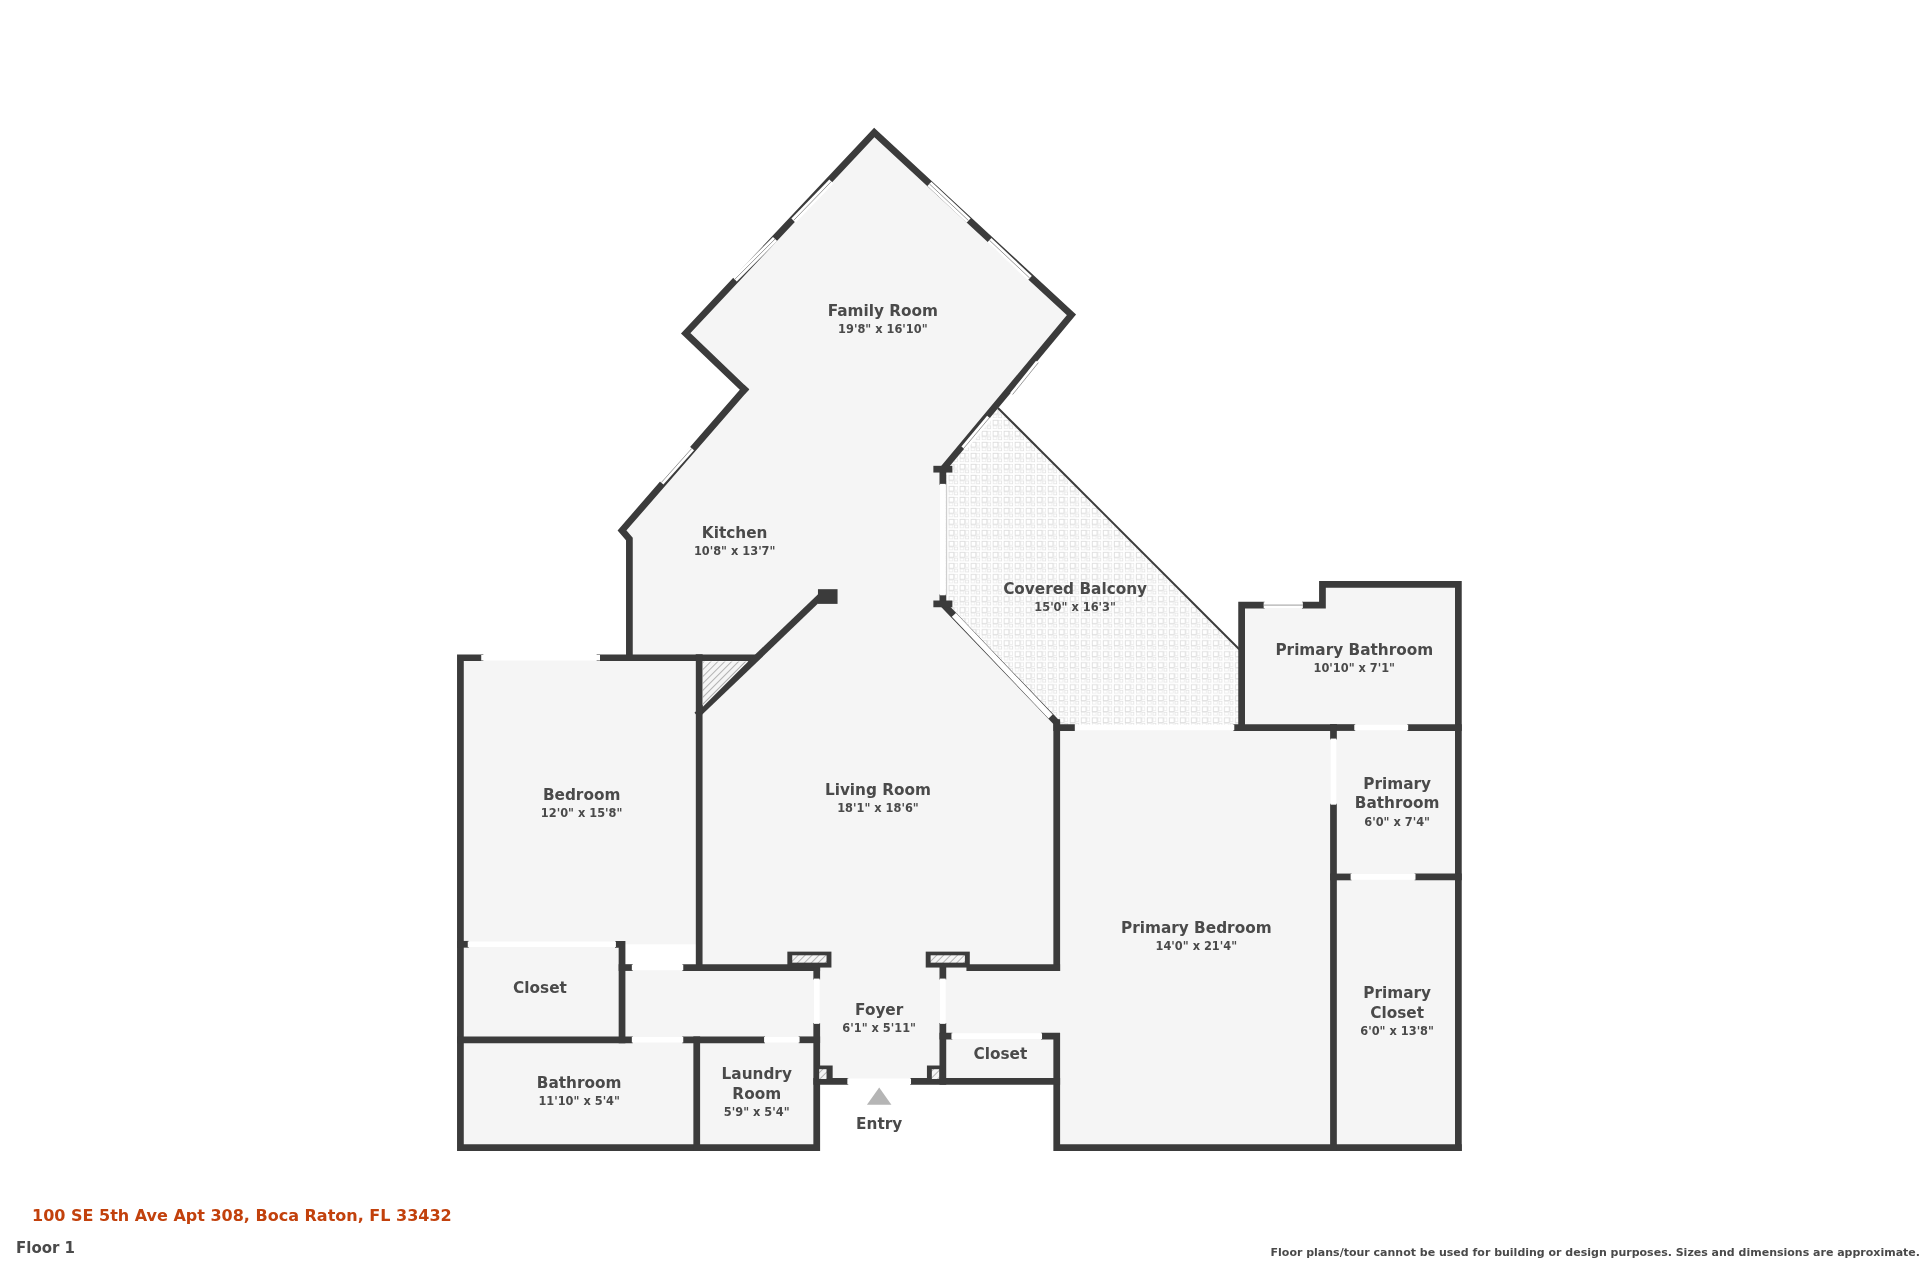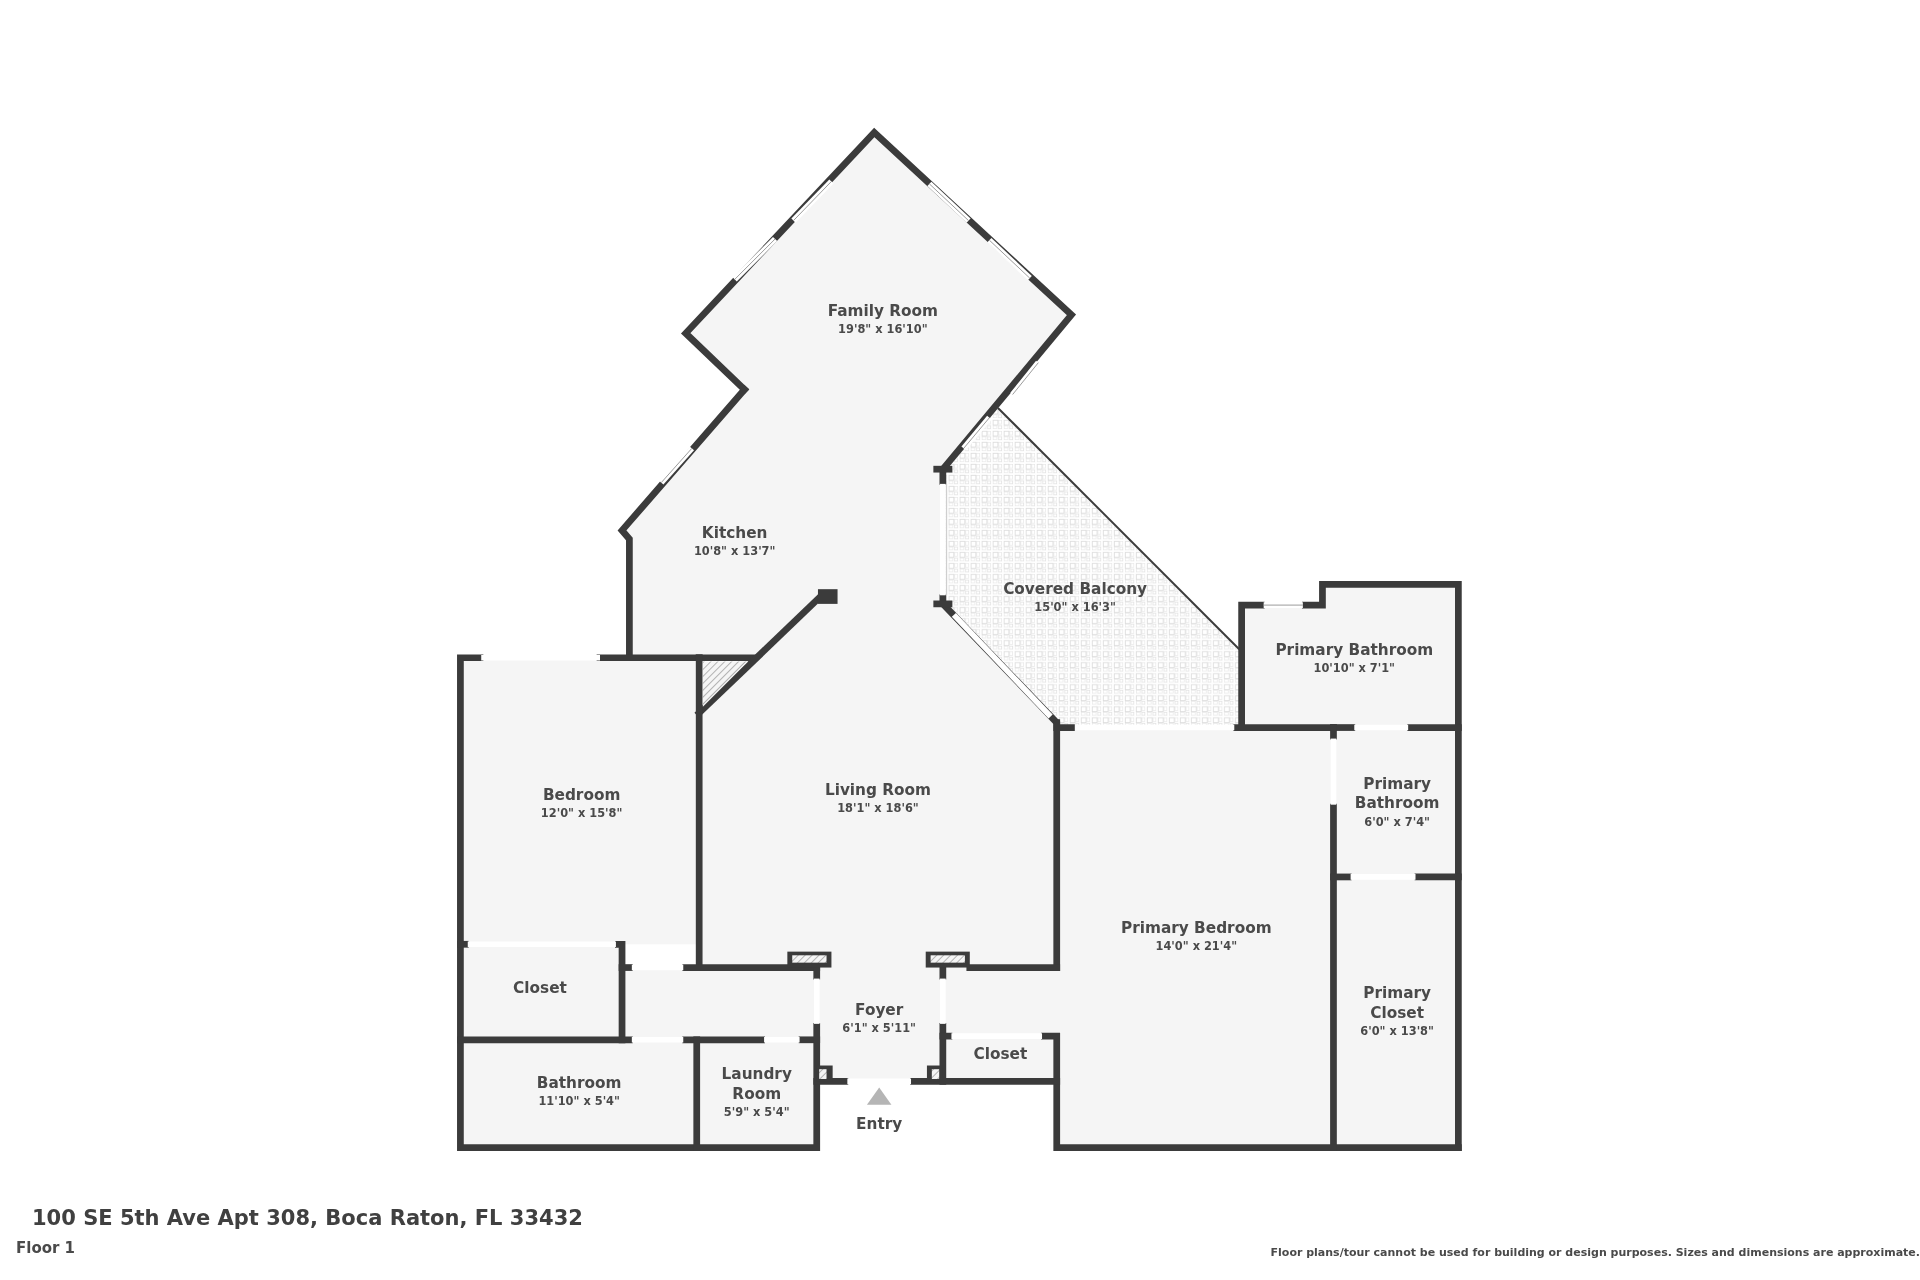--- a/index.html
+++ b/index.html
@@ -7,21 +7,21 @@
   #plan { position: absolute; left: 0; top: 0; width: 1920px; height: 1280px; }
   .room-fill { fill: #f5f5f5; }
   .wall { fill: none; stroke: #3b3b3b; stroke-width: 5.5; stroke-linejoin: miter; stroke-linecap: square; }
   .thin { fill: none; stroke: #3b3b3b; stroke-width: 1.6; }
   .opening { stroke: #ffffff; stroke-width: 4.6; stroke-linecap: butt; }
   .opening-edge { stroke: #cfcfcf; stroke-width: 1; }
   .win { stroke: #ffffff; stroke-width: 4.8; stroke-linecap: butt; }
   .win-line { stroke: #9a9a9a; stroke-width: 0.8; }
   .label { font-family: "DejaVu Sans", sans-serif; font-weight: bold; fill: #4a4a4a; font-size: 12.5px; text-anchor: middle; }
   .dim { font-family: "DejaVu Sans", sans-serif; font-weight: bold; fill: #4a4a4a; font-size: 9.3px; text-anchor: middle; }
-  .footer-addr { position: absolute; left: 32px; top: 1206px; font-family: "DejaVu Sans", sans-serif; font-weight: bold; font-size: 21px; color: #404040; }
+  .footer-addr { position: absolute; left: 32px; top: 1206px; font-family: "DejaVu Sans", sans-serif; font-weight: bold; font-size: 16px; color: #c2410c; }
   .footer-floor { position: absolute; left: 16px; top: 1239px; font-family: "DejaVu Sans", sans-serif; font-weight: bold; font-size: 15px; color: #4a4a4a; }
   .footer-disclaimer { position: absolute; left: 0; width: 1920px; top: 1246px; text-align: right; font-family: "DejaVu Sans", sans-serif; font-weight: bold; font-size: 11px; color: #4a4a4a; }
 </style>
 </head>
 <body>
 
 <svg id="plan" viewBox="0 0 1568 1045" xmlns="http://www.w3.org/2000/svg">
   <defs>
     <pattern id="tile" width="9" height="9" patternUnits="userSpaceOnUse">
       <rect width="9" height="9" fill="#ffffff"></rect>

